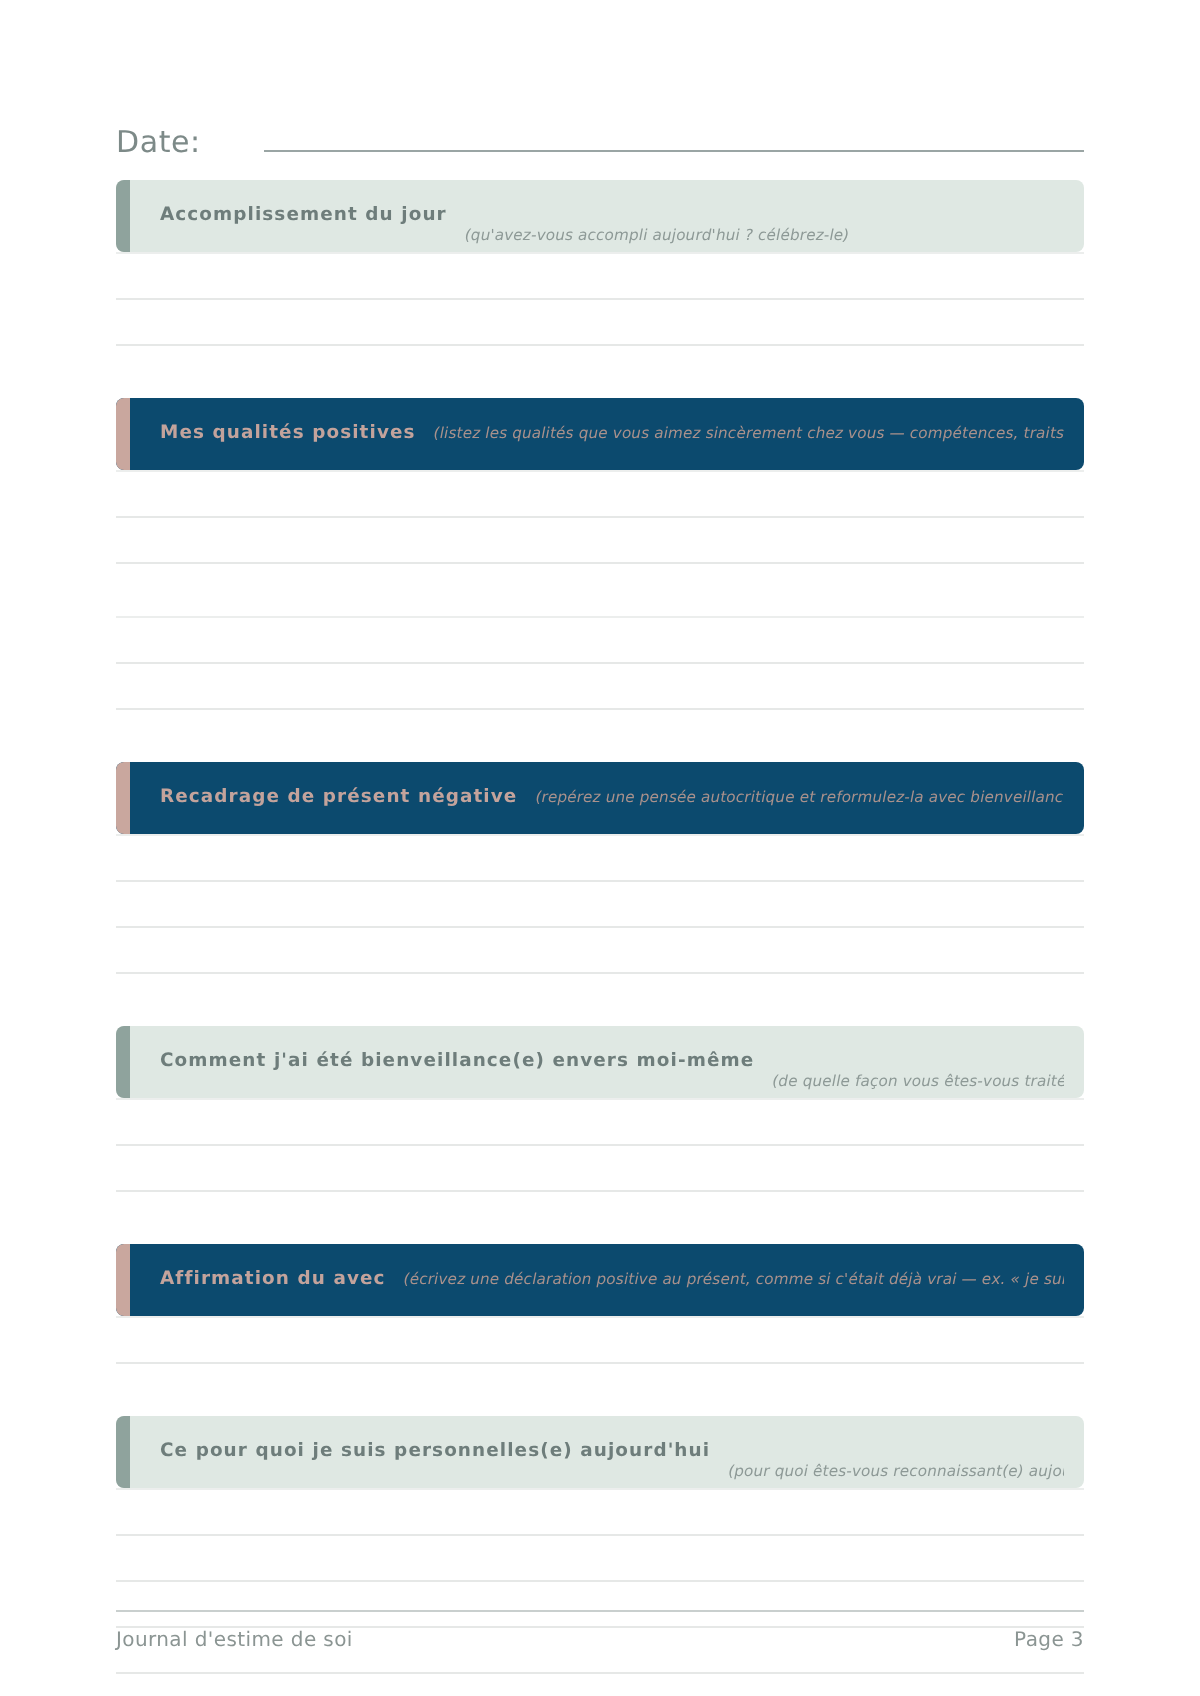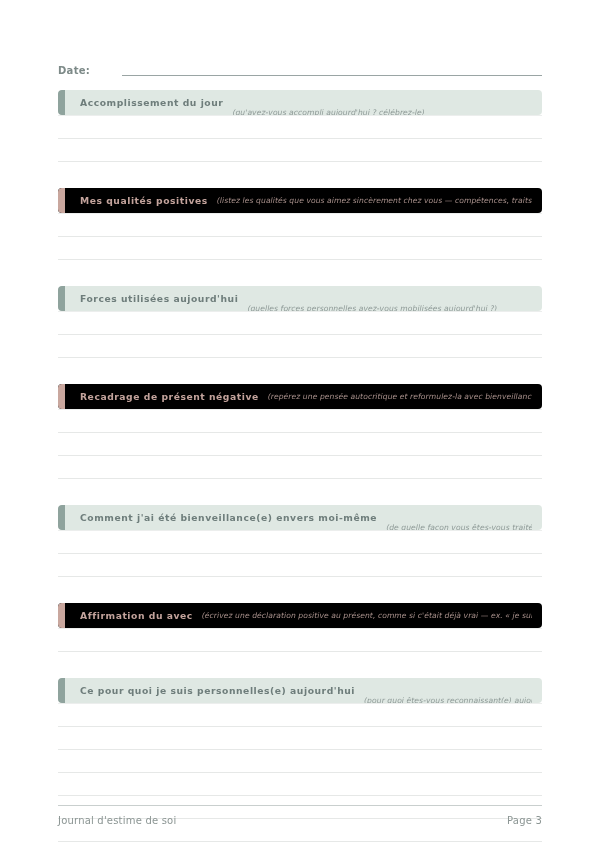--- a/index.html
+++ b/index.html
@@ -27,22 +27,22 @@
   .date-row {
     position: absolute;
     left: 58px;
     right: 58px;
     top: 58px;
     display: flex;
     align-items: flex-end;
     height: 20px;
   }
   .date-label {
-    font-size: 10px;
-    font-weight: 700;
+    font-size: 15px;
+    font-weight: 400;
     color: #7d8a88;
     letter-spacing: 0.3px;
     line-height: 14px;
     white-space: nowrap;
   }
   .date-rule {
     flex: 1;
     margin-left: 32px;
     margin-bottom: 2px;
     border-bottom: 1px solid #9aa5a4;
@@ -58,21 +58,21 @@
   }
 
   .section {
     position: relative;
   }
 
   .sec-header {
     position: relative;
     display: flex;
     align-items: center;
-    height: 25px;
+    height: 36px;
     border-radius: 4px;
     padding-left: 22px;
     padding-right: 10px;
     overflow: hidden;
     box-sizing: border-box;
   }
   .sec-header .accent {
     position: absolute;
     left: 0;
     top: 0;
@@ -101,21 +101,21 @@
     min-width: 0;
   }
 
   
   .v-green .sec-header { background: #dfe8e3; }
   .v-green .accent     { background: #8fa39d; }
   .v-green .sec-title  { color: #6e7d7b; }
   .v-green .sec-hint   { color: #8d9996; margin-top: 20px; }
 
   
-  .v-pink .sec-header { background: #000000; }
+  .v-pink .sec-header { background: #0c4a6e; }
   .v-pink .accent     { background: #c9a79e; }
   .v-pink .sec-title  { color: #c3a39c; }
   .v-pink .sec-hint   { color: #a9918c; }
 
   
   .lines { }
   .wline {
     height: 22px;
     border-bottom: 1px solid #e6e8e7;
   }
@@ -176,25 +176,20 @@
           <span class="sec-title">Mes qualités positives</span>
           <span class="sec-hint">(listez les qualités que vous aimez sincèrement chez vous — compétences, traits…</span>
         </div>
         <div class="lines">
           <div class="wline"></div>
           <div class="wline"></div>
         </div>
       </div>
       <div class="sec-gap"></div>
       <div class="section v-green">
-        <div class="sec-header">
-          <span class="accent"></span>
-          <span class="sec-title">Forces utilisées aujourd'hui</span>
-          <span class="sec-hint">(quelles forces personnelles avez-vous mobilisées aujourd'hui ?)</span>
-        </div>
         <div class="lines">
           <div class="wline"></div>
           <div class="wline"></div>
         </div>
       </div>
       <div class="sec-gap"></div>
       <div class="section v-pink">
         <div class="sec-header">
           <span class="accent"></span>
           <span class="sec-title">Recadrage de présent négative</span>

